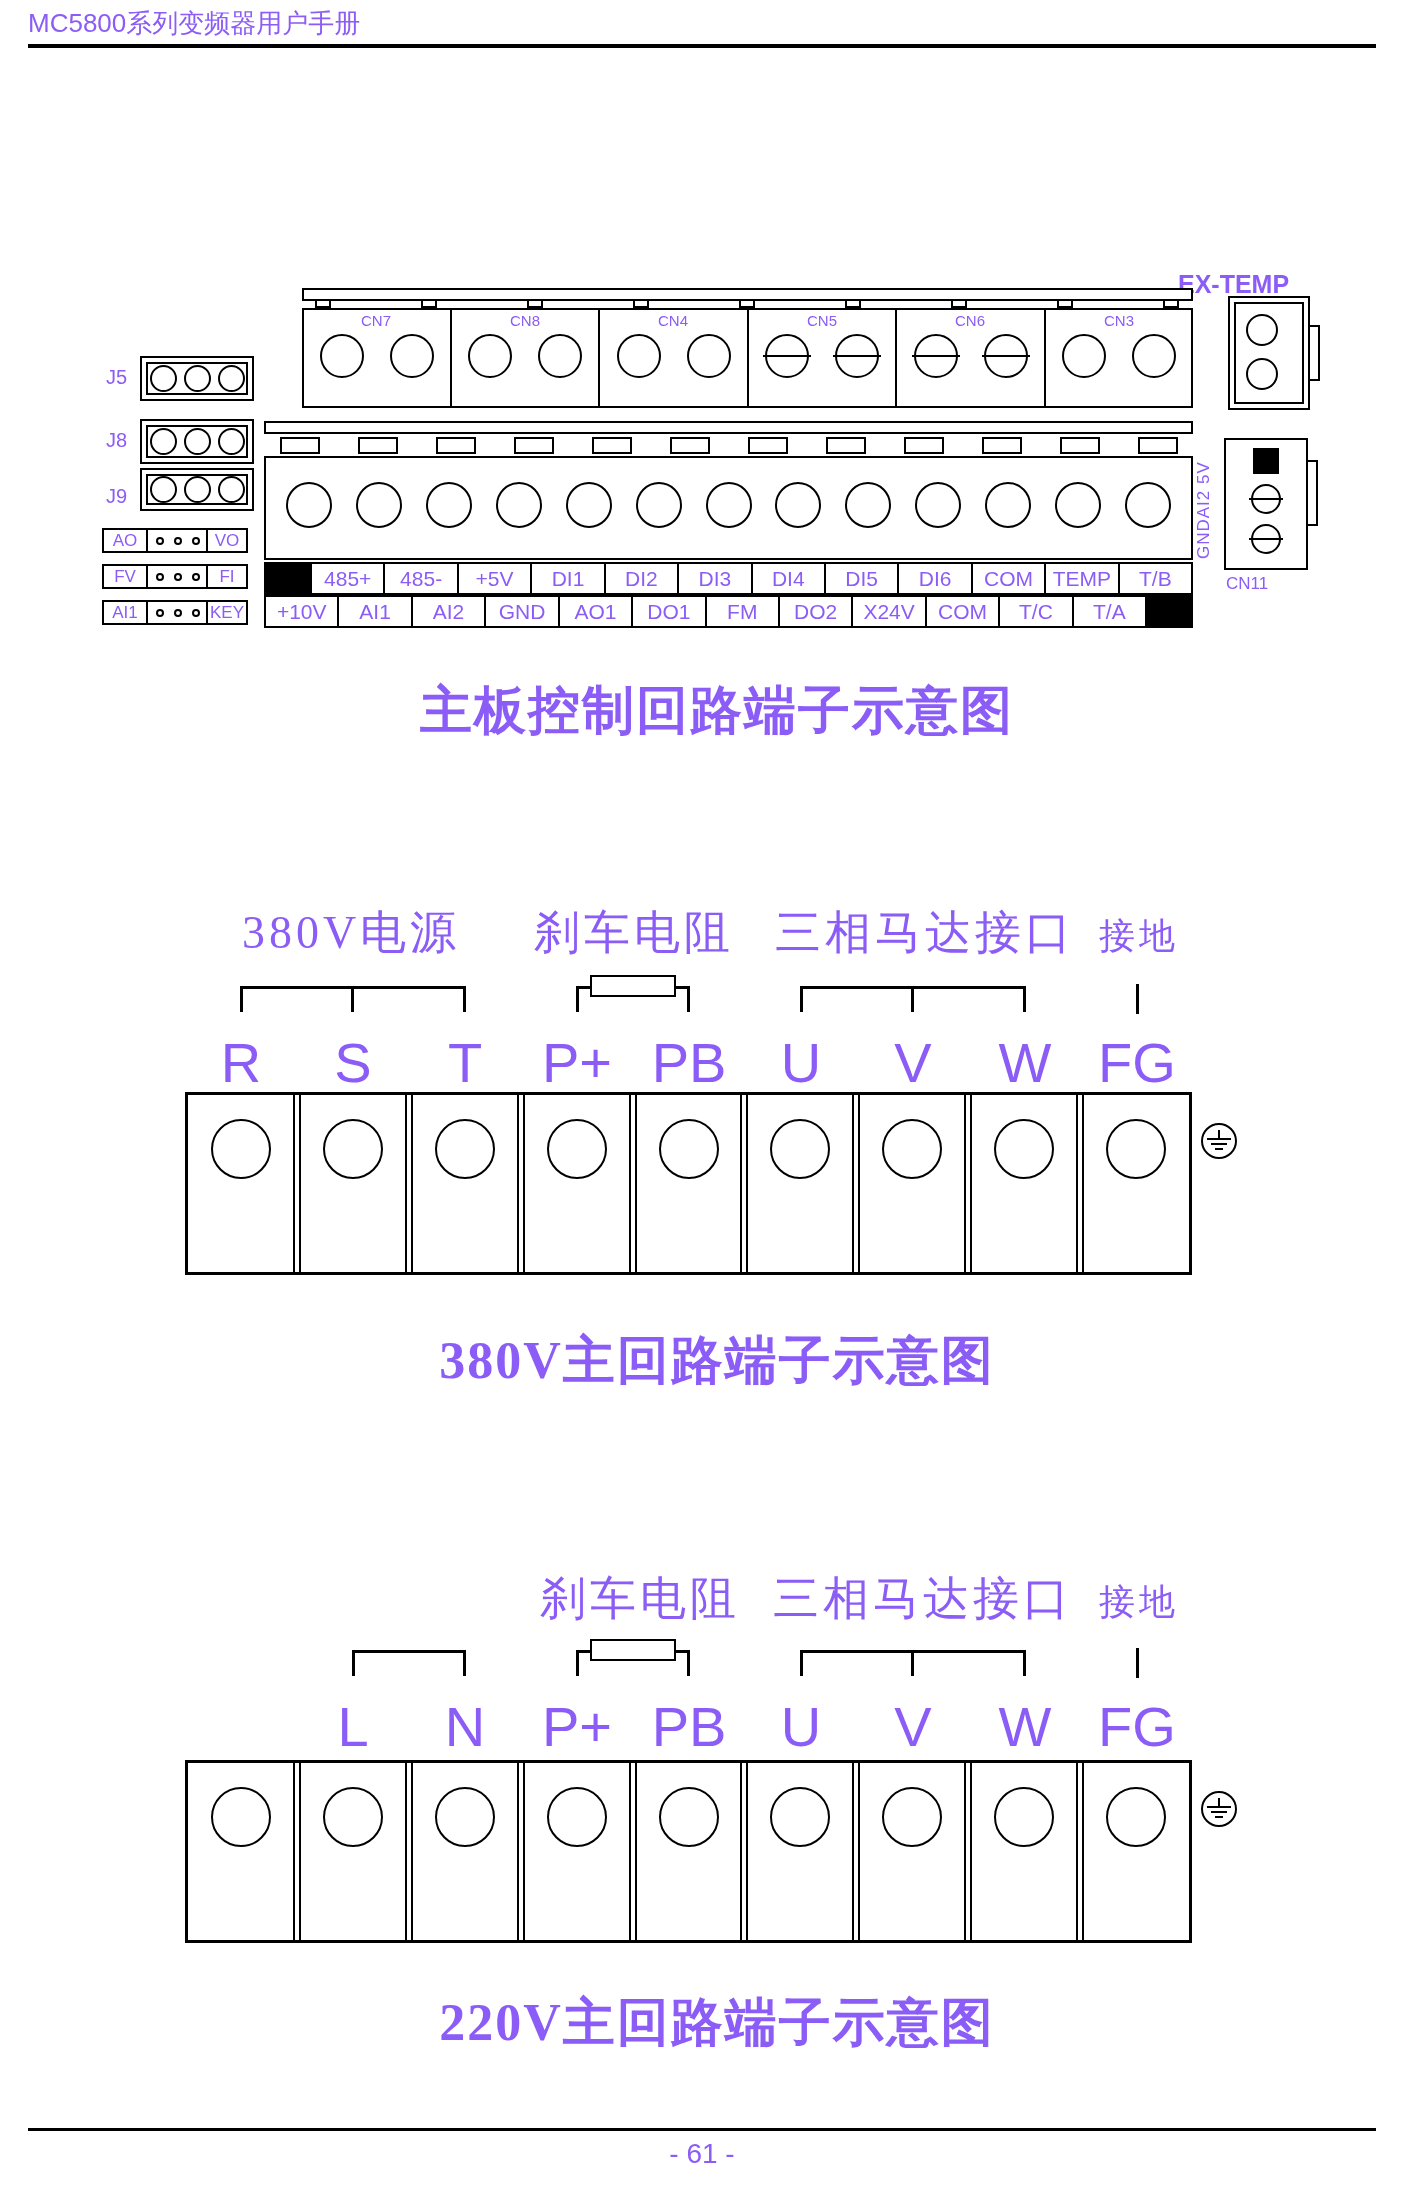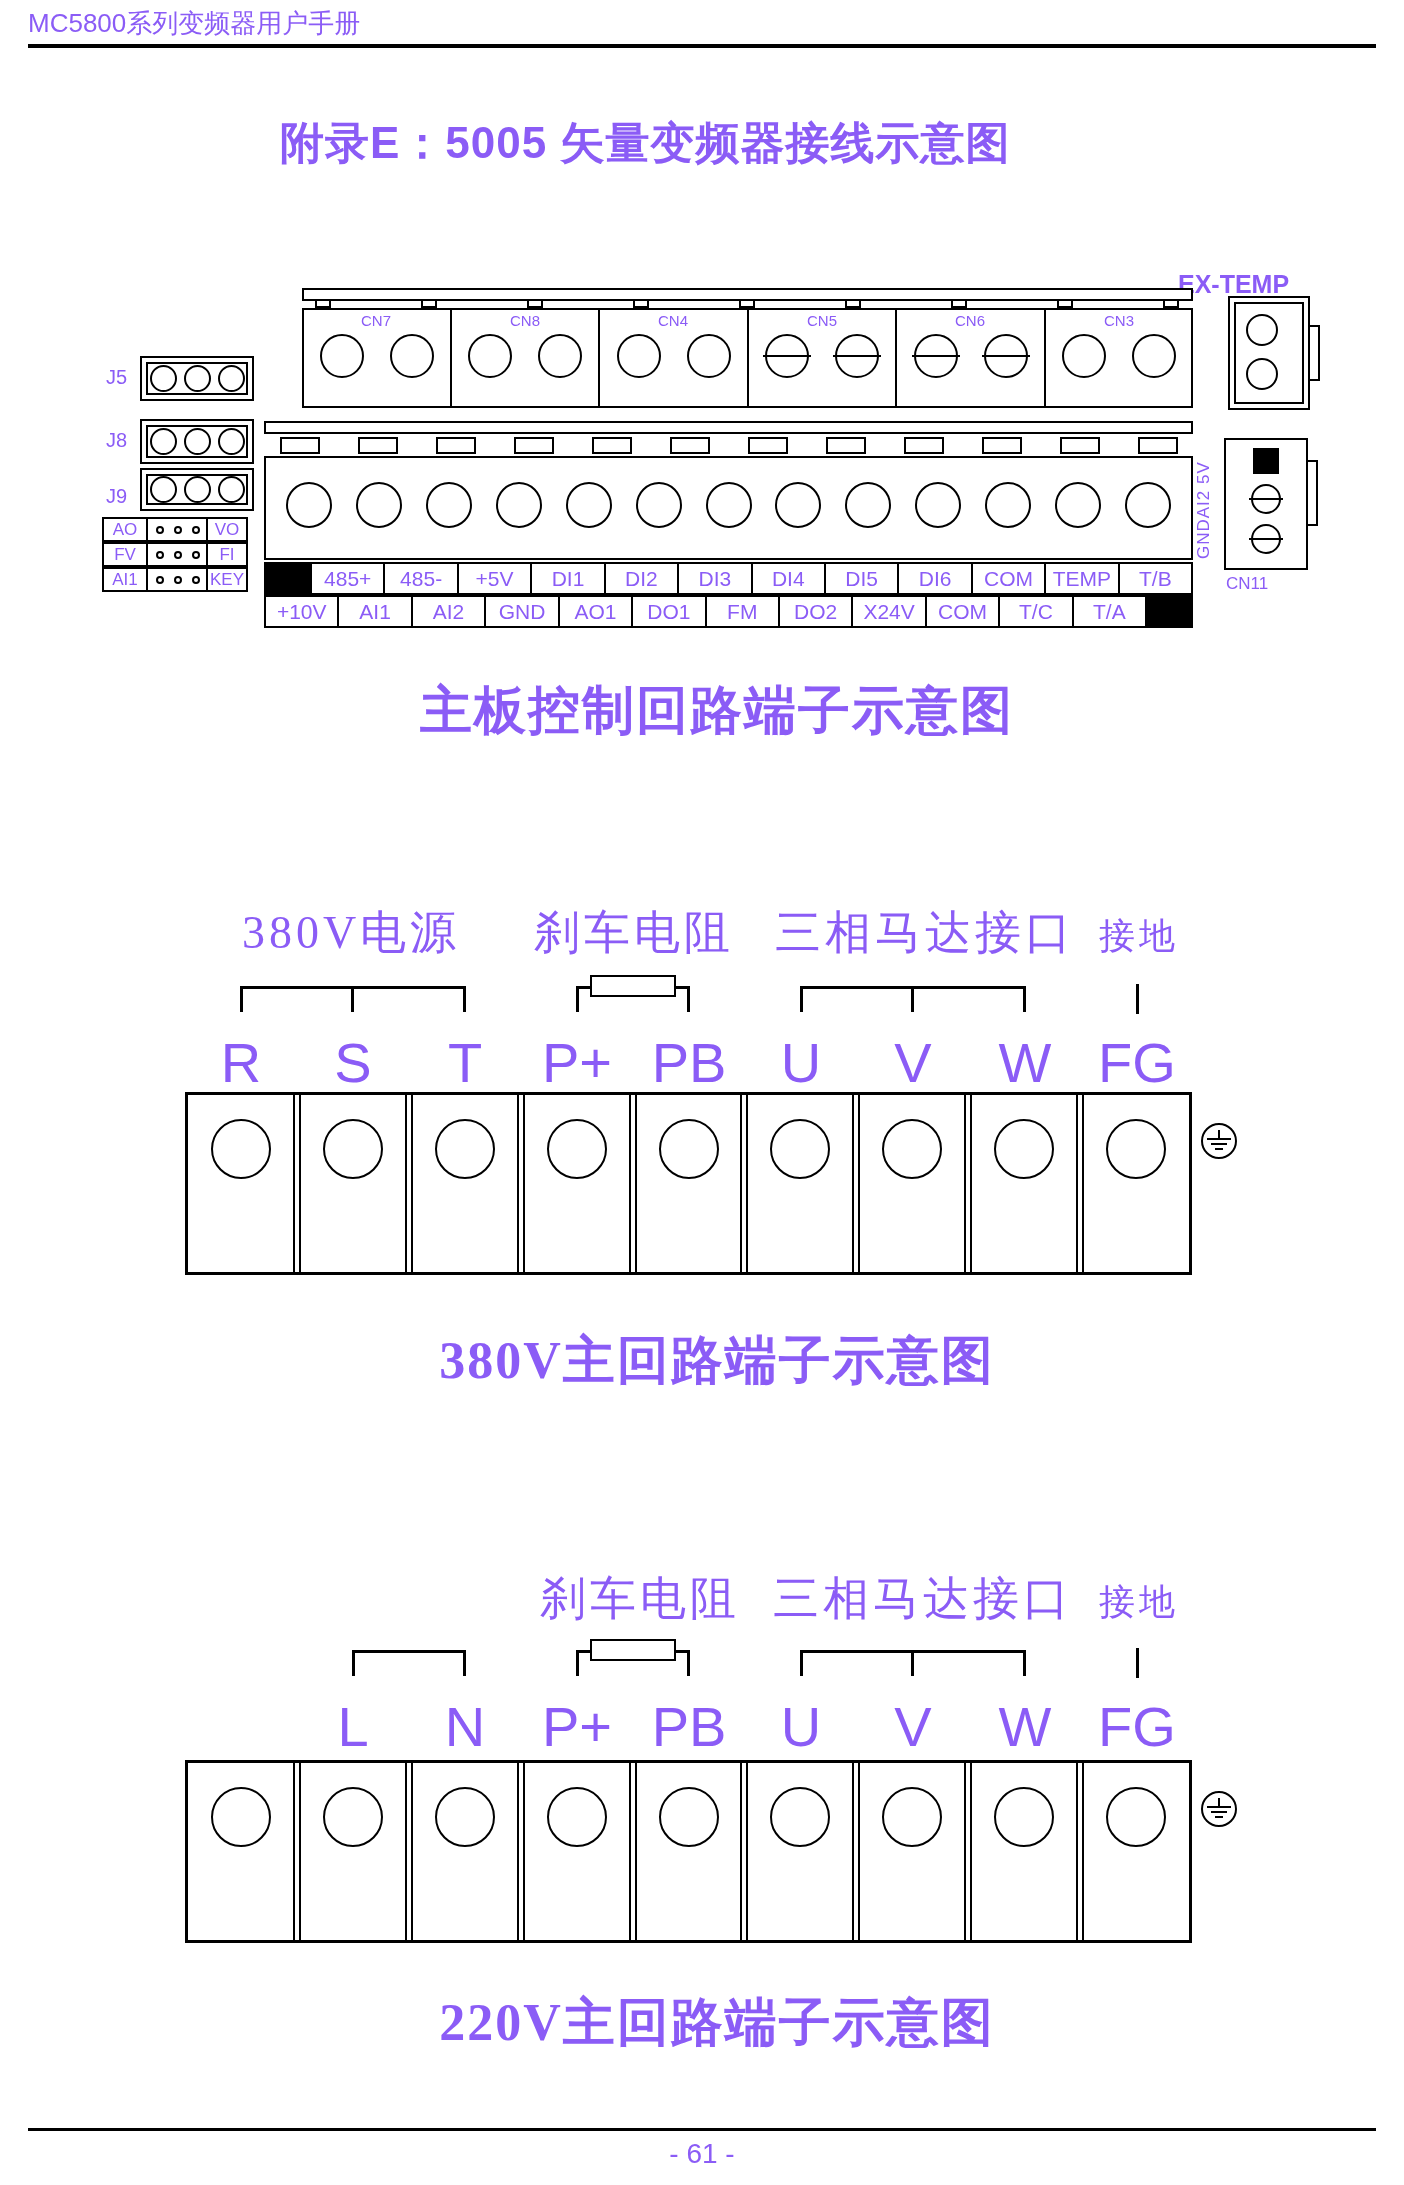--- a/index.html
+++ b/index.html
@@ -10,21 +10,21 @@
   .ln{position:absolute;background:#000;}
   .bx{position:absolute;border:2px solid #000;background:#fff;}
   .cir{position:absolute;border:2px solid #000;border-radius:50%;background:#fff;}
   .screw::after{content:"";position:absolute;left:-4px;right:-4px;top:50%;height:2px;margin-top:-1px;background:#000;}
   .dbox::before{content:"";position:absolute;inset:4px;border:2px solid #000;}
   .serif{font-family:"Liberation Serif","DejaVu Serif",serif;}
   .trow{position:absolute;display:flex;width:929px;height:33px;}
   .tc{flex:1;border:2px solid #000;margin-left:-2px;background:#fff;font-size:21px;line-height:29px;text-align:center;white-space:nowrap;overflow:hidden;}
   .tc:first-child{margin-left:0;}
   .tblk{flex:0 0 48px;background:#000;}
-  .jrow{display:flex;height:25px;}
+  .jrow{display:flex;height:25px;margin-top:11px;}
   .jc{border:2px solid #000;margin-left:-2px;background:#fff;font-size:17px;line-height:21px;text-align:center;}
   .jl{width:46px;margin-left:0;}
   .jm{width:62px;position:relative;}
   .jr{width:42px;}
   .jdot{position:absolute;width:8px;height:8px;border:2px solid #000;border-radius:50%;top:7px;}
   .bracket{position:absolute;border-top:3px solid #000;border-left:3px solid #000;border-right:3px solid #000;}
   .letter{position:absolute;width:120px;text-align:center;font-size:56px;}
   .blk{position:absolute;border:3px solid #000;background:#fff;}
   .div2{position:absolute;width:8px;border-left:2px solid #000;border-right:2px solid #000;}
   .bigc{position:absolute;width:60px;height:60px;border:2px solid #000;border-radius:50%;background:#fff;}
@@ -33,21 +33,20 @@
   .cnlabel{position:absolute;width:70px;text-align:center;font-size:15px;}
 </style>
 </head>
 <body>
 
 <div class="page">
 
   <div class="abs" style="left:28px;top:6px;font-size:26px;">MC5800系列变频器用户手册</div>
   <div class="ln" style="left:28px;top:44px;width:1348px;height:4px;"></div>
 
-  <div class="abs" style="left:280px;top:114px;font-size:44px;font-weight:700;letter-spacing:1px;">附录E：5005 矢量变频器接线示意图</div>
 
   <div class="abs" style="left:100px;top:270px;width:1220px;height:390px;">
 
     <div class="abs" style="left:1078px;top:0;font-size:25px;font-weight:bold;">EX-TEMP</div>
     <div class="bx dbox" style="left:1128px;top:26px;width:82px;height:114px;"></div>
     <div class="cir" style="left:1146px;top:44px;width:32px;height:32px;"></div>
     <div class="cir" style="left:1146px;top:88px;width:32px;height:32px;"></div>
     <div class="bx" style="left:1208px;top:55px;width:12px;height:56px;"></div>
 
     <div class="bx" style="left:202px;top:18px;width:891px;height:13px;"></div>

